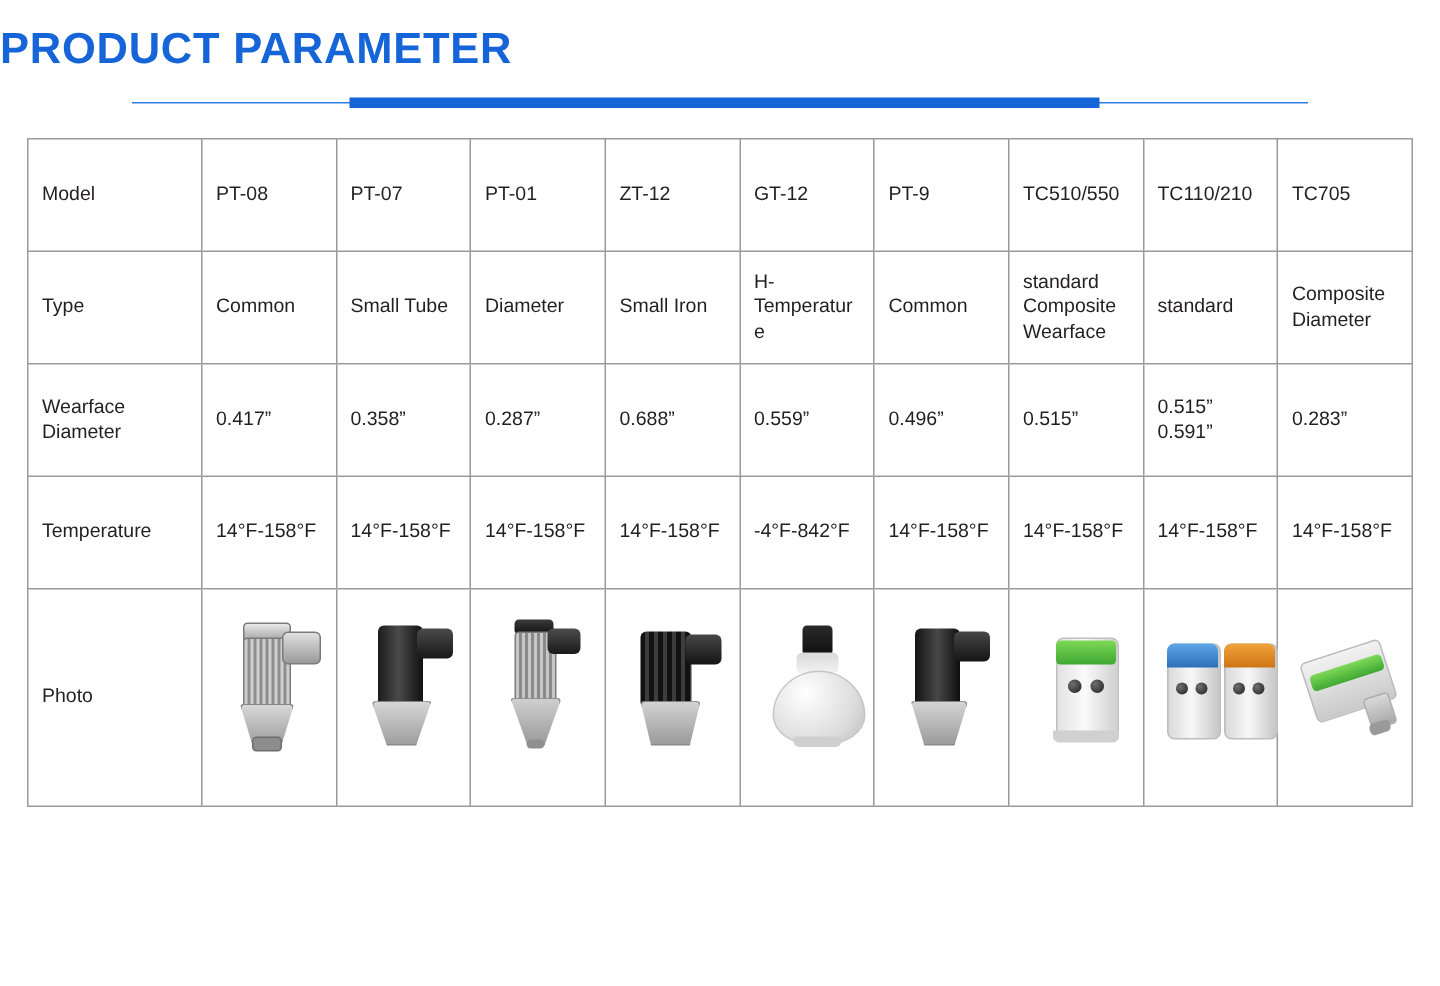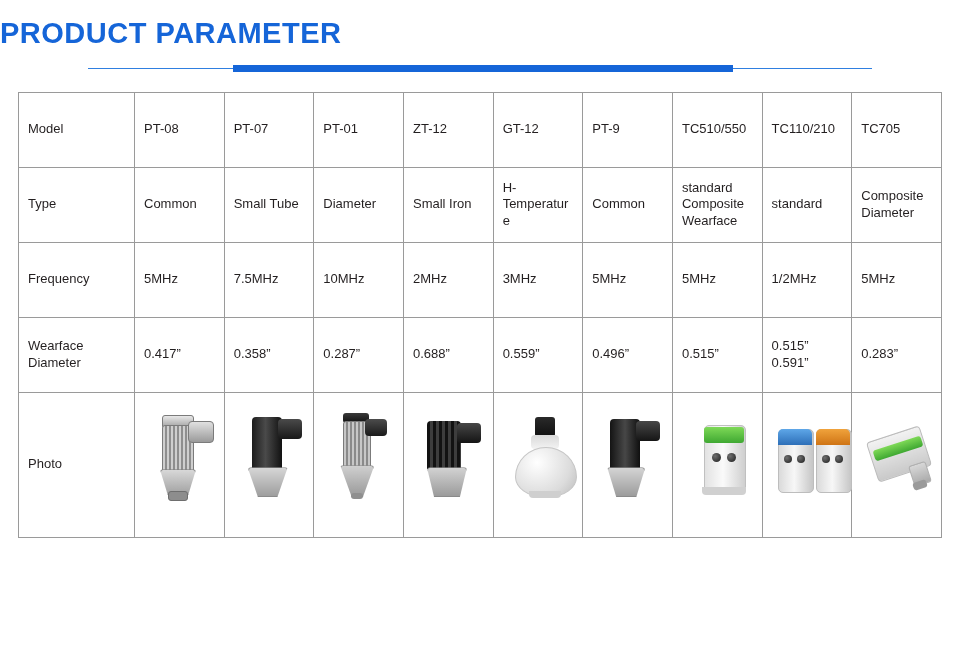--- a/index.html
+++ b/index.html
@@ -335,48 +335,48 @@
         <td>Small Tube</td>
         <td>Diameter</td>
         <td>Small Iron</td>
         <td>H-Temperature</td>
         <td>Common</td>
         <td>standard Composite Wearface</td>
         <td>standard</td>
         <td>Composite Diameter</td>
       </tr>
 
-      <tr class="r-freq">
-        <td class="rowhead">Frequency</td>
-        <td>5MHz</td>
-        <td>7.5MHz</td>
-        <td>10MHz</td>
-        <td>2MHz</td>
-        <td>3MHz</td>
-        <td>5MHz</td>
-        <td>5MHz</td>
-        <td>1/2MHz</td>
-        <td>5MHz</td>
-      </tr>
 
       <tr class="r-wear">
         <td class="rowhead">Wearface Diameter</td>
         <td>0.417”</td>
         <td>0.358”</td>
         <td>0.287”</td>
         <td>0.688”</td>
         <td>0.559”</td>
         <td>0.496”</td>
         <td>0.515”</td>
         <td style="white-space:pre-line">0.515”
 0.591”</td>
         <td>0.283”</td>
       </tr>
 
 
+      <tr class="r-temp">
+        <td class="rowhead">Temperature</td>
+        <td>14°F-158°F</td>
+        <td>14°F-158°F</td>
+        <td>14°F-158°F</td>
+        <td>14°F-158°F</td>
+        <td>-4°F-842°F</td>
+        <td>14°F-158°F</td>
+        <td>14°F-158°F</td>
+        <td>14°F-158°F</td>
+        <td>14°F-158°F</td>
+      </tr>
 
       <tr class="r-photo">
         <td class="rowhead">Photo</td>
 
         <td class="photo-cell">
           <span class="probe pt08">
             <span class="p-body cap"></span>
             <span class="p-body barrel"></span>
             <span class="p-body elbow"></span>
             <span class="p-body taper"></span>

